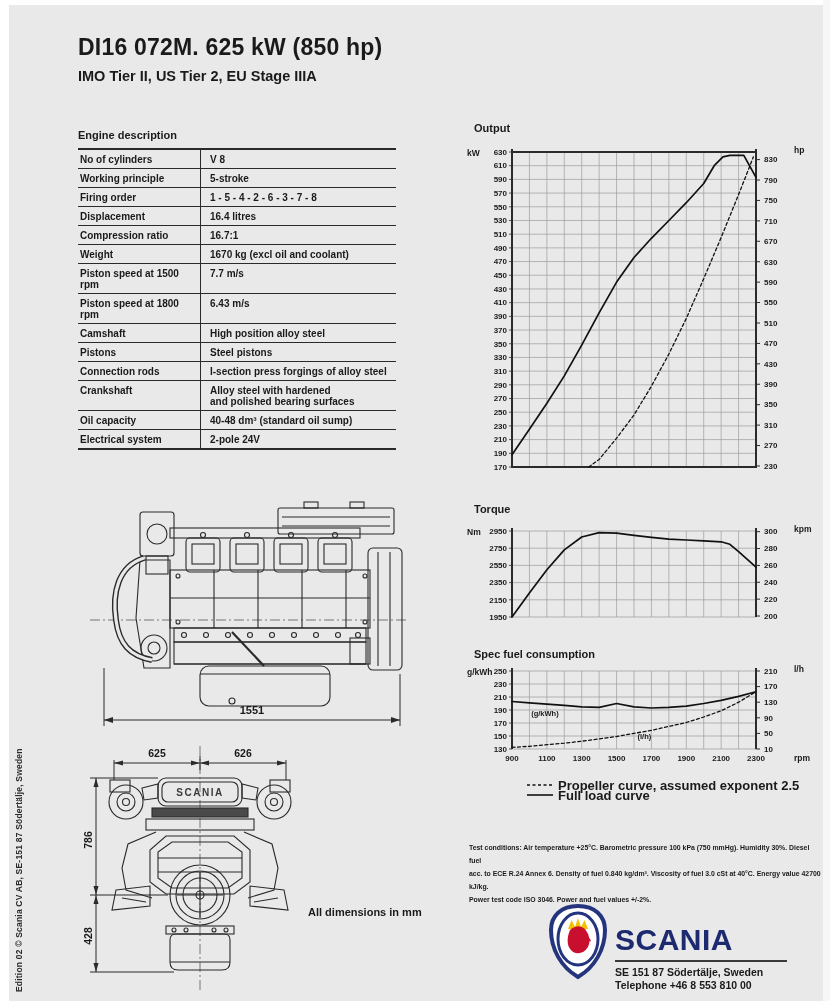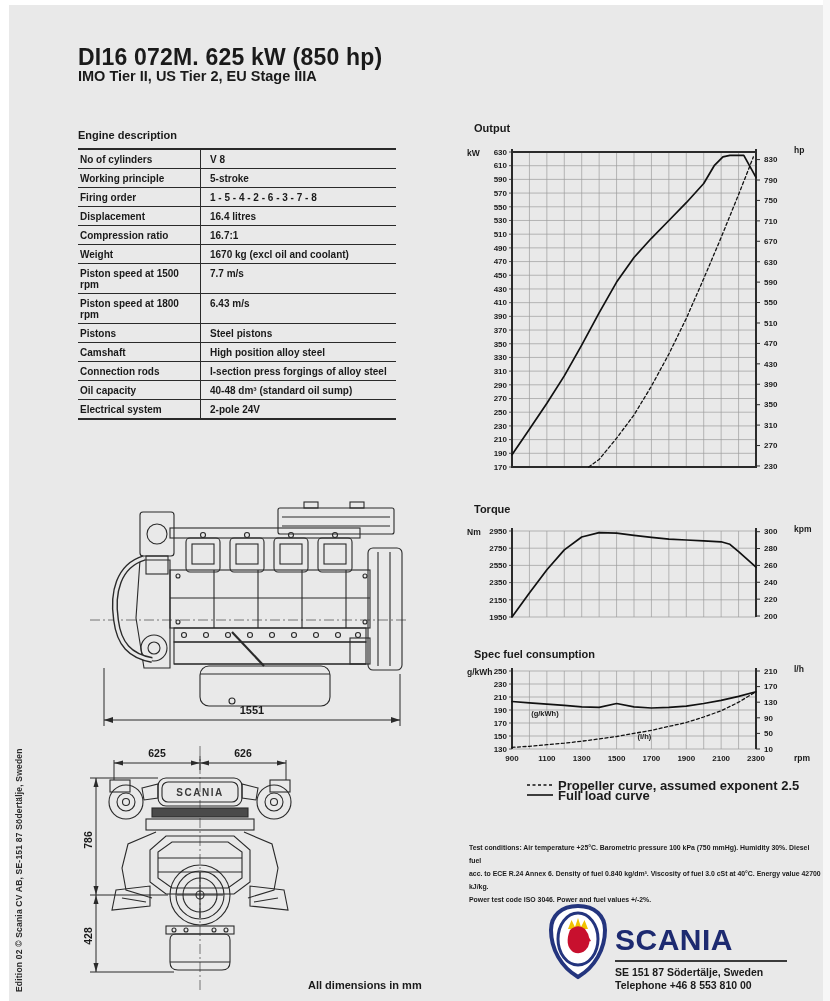--- a/index.html
+++ b/index.html
@@ -1,38 +1,38 @@
 <!DOCTYPE html>
 <html><head>
 <meta charset="utf-8">
 <style>
   html,body{margin:0;padding:0;background:#cfcfcf;}
   .page{position:relative;width:830px;height:1001px;background:#e9e9e9;overflow:hidden;
         font-family:"Liberation Sans",sans-serif;color:#1a1a1a;}
   .strip-top{position:absolute;top:0;left:0;right:0;height:5px;background:#ffffff;}
   .strip-left{position:absolute;top:0;left:0;bottom:0;width:9px;background:#ffffff;}
   .strip-right{position:absolute;top:0;right:0;bottom:0;width:7px;background:#f7f7f7;}
-  .title{position:absolute;left:78px;top:44px;font-size:23px;font-weight:700;letter-spacing:.2px;}
+  .title{position:absolute;left:78px;top:34px;font-size:23px;font-weight:700;letter-spacing:.2px;}
   .subtitle{position:absolute;left:78px;top:68px;font-size:14.5px;font-weight:700;}
   .tbl-heading{position:absolute;left:78px;top:129px;font-size:11px;font-weight:700;}
   .spec-table{position:absolute;left:78px;top:148px;width:318px;
               border-top:2px solid #2a2a2a;border-bottom:2px solid #2a2a2a;}
   .spec-row{display:flex;border-bottom:1px solid #2a2a2a;}
   .spec-row:last-child{border-bottom:none;}
   .spec-label{width:118px;border-right:1px solid #2a2a2a;padding:4px 2px 3px 2px;
               font-size:10px;font-weight:700;}
   .spec-value{flex:1;padding:4px 2px 3px 9px;font-size:10px;font-weight:700;white-space:pre-line;}
   .chart-title{position:absolute;font-size:11px;font-weight:700;}
   .chart-svg{position:absolute;}
   .legend{position:absolute;left:527px;top:780px;font-size:13px;font-weight:700;}
   .legend-row{display:flex;align-items:center;height:10px;}
   .legend-swatch{width:26px;margin-right:5px;}
   .testcond{position:absolute;left:469px;top:841px;width:354px;font-size:6.9px;font-weight:700;
             line-height:13px;color:#1a1a1a;}
-  .alldims{position:absolute;left:308px;top:979px;font-size:11px;font-weight:700;}
+  .alldims{position:absolute;left:308px;top:906px;font-size:11px;font-weight:700;}
   .edition{position:absolute;left:14px;top:992px;transform:rotate(-90deg);transform-origin:0 0;
            white-space:nowrap;font-size:8.5px;font-weight:600;color:#2a2a2a;letter-spacing:.2px;}
   .footer{position:absolute;left:547px;top:903px;display:flex;}
   .footer-right{margin-left:6px;padding-top:22px;}
   .wordmark{font-size:30px;font-weight:800;color:#1d2a70;letter-spacing:.5px;line-height:30px;}
   .footer-rule{width:172px;border-top:2px solid #3a3a3a;margin:5px 0 4px 0;}
   .footer-addr{font-size:10.5px;font-weight:700;line-height:12.5px;}
   svg text{font-family:"Liberation Sans",sans-serif;}
   .draw{stroke:#2a2a2a;fill:none;stroke-width:1.1;}
 </style>
@@ -75,30 +75,35 @@
       </div>
       <div class="spec-row">
         <div class="spec-label">Piston speed at 1500 rpm</div>
         <div class="spec-value">7.7 m/s</div>
       </div>
       <div class="spec-row">
         <div class="spec-label">Piston speed at 1800 rpm</div>
         <div class="spec-value">6.43 m/s</div>
       </div>
       <div class="spec-row">
+        <div class="spec-label">Camshaft</div>
+        <div class="spec-value">High position alloy steel</div>
+      </div>
+      <div class="spec-row">
         <div class="spec-label">Pistons</div>
         <div class="spec-value">Steel pistons</div>
       </div>
       <div class="spec-row">
-        <div class="spec-label">Camshaft</div>
-        <div class="spec-value">High position alloy steel</div>
-      </div>
-      <div class="spec-row">
         <div class="spec-label">Connection rods</div>
         <div class="spec-value">I-section press forgings of alloy steel</div>
+      </div>
+      <div class="spec-row">
+        <div class="spec-label">Crankshaft</div>
+        <div class="spec-value">Alloy steel with hardened
+and polished bearing surfaces</div>
       </div>
       <div class="spec-row">
         <div class="spec-label">Oil capacity</div>
         <div class="spec-value">40-48 dm³ (standard oil sump)</div>
       </div>
       <div class="spec-row">
         <div class="spec-label">Electrical system</div>
         <div class="spec-value">2-pole 24V</div>
       </div>
     </div>

